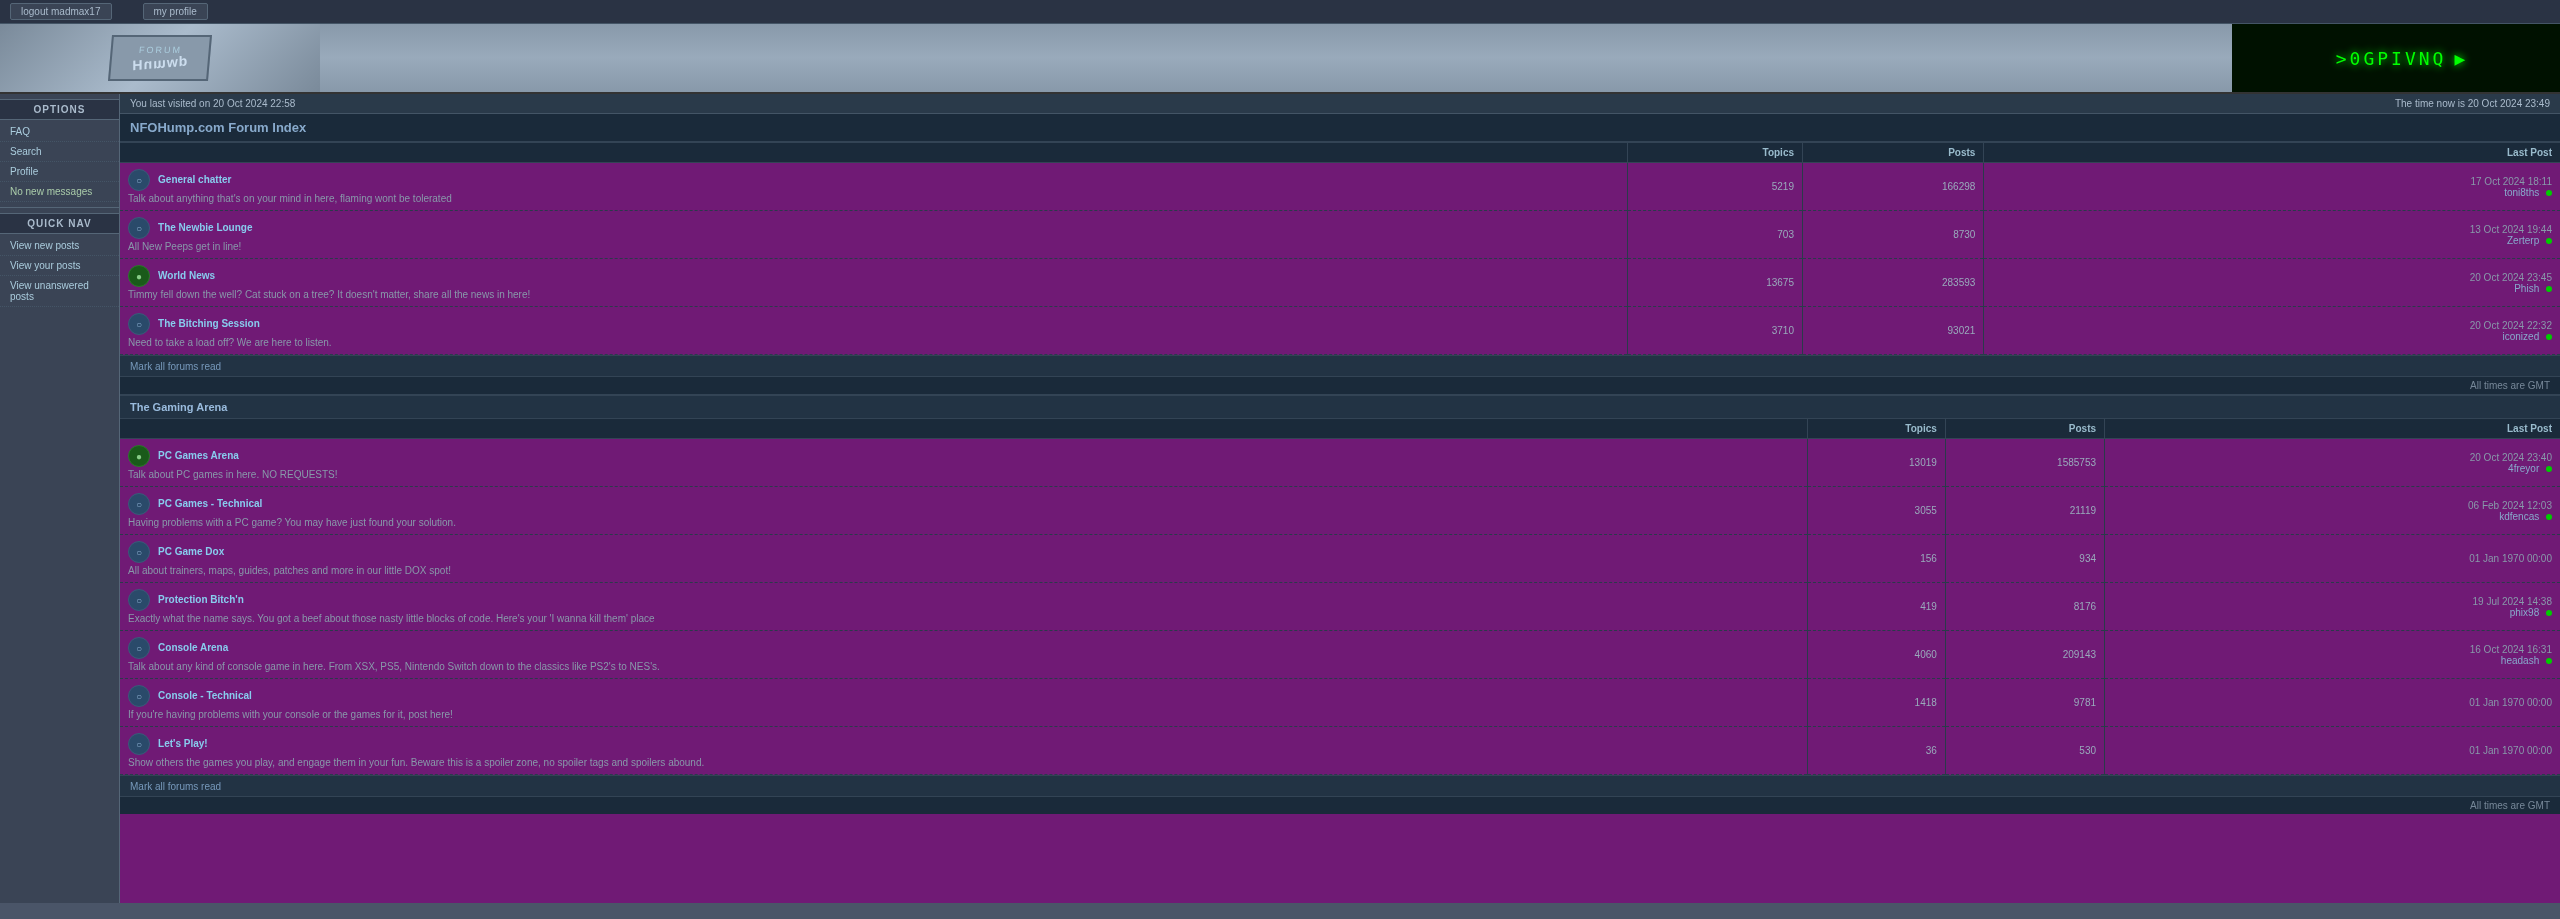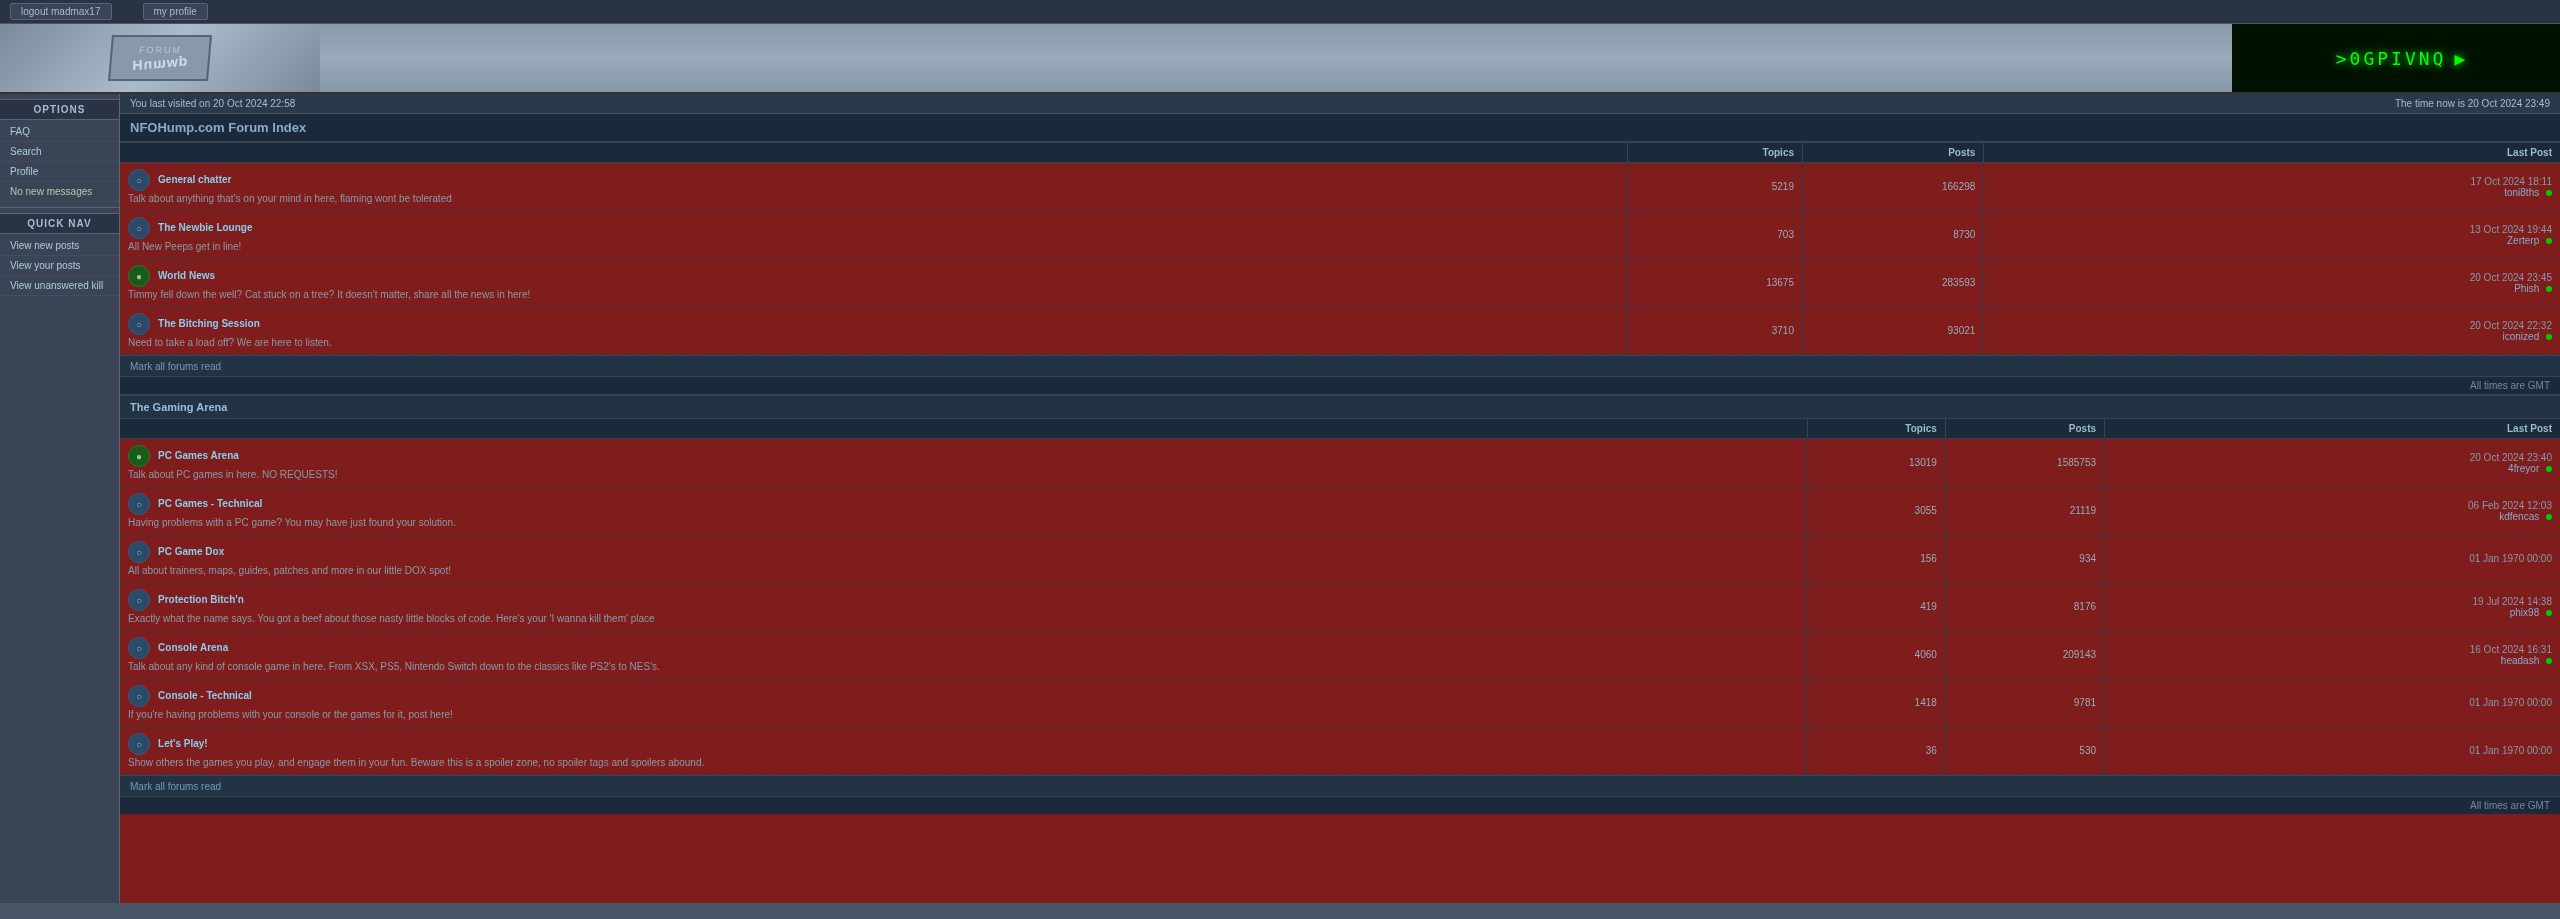--- a/index.html
+++ b/index.html
@@ -128,21 +128,21 @@
     }
     .sidebar-divider {
       border: none;
       border-top: 1px solid #556677;
       margin: 5px 0;
     }
 
     
     .content {
       flex: 1;
-      background: #7f1d1d;
+      background: #701a75;
       padding: 0;
     }
     .last-visit-bar {
       background: #2a3a4a;
       color: #aabbcc;
       font-size: 10px;
       padding: 4px 10px;
       display: flex;
       justify-content: space-between;
       border-bottom: 1px solid #445566;
@@ -301,21 +301,21 @@
   <div class="sidebar">
     <div class="sidebar-section-title">OPTIONS</div>
     <a class="sidebar-link">FAQ</a>
     <a class="sidebar-link">Search</a>
     <a class="sidebar-link">Profile</a>
     <a class="sidebar-link" style="color:#aaccaa;">No new messages</a>
     <hr class="sidebar-divider">
     <div class="sidebar-section-title">QUICK NAV</div>
     <a class="sidebar-link">View new posts</a>
     <a class="sidebar-link">View your posts</a>
-    <a class="sidebar-link">View unanswered kill</a>
+    <a class="sidebar-link">View unanswered posts</a>
   </div>
 
   <div class="content">
 
     <div class="last-visit-bar">
       <span>You last visited on 20 Oct 2024 22:58</span>
       <span>The time now is 20 Oct 2024 23:49</span>
     </div>
 
     <div class="forum-title-bar">

